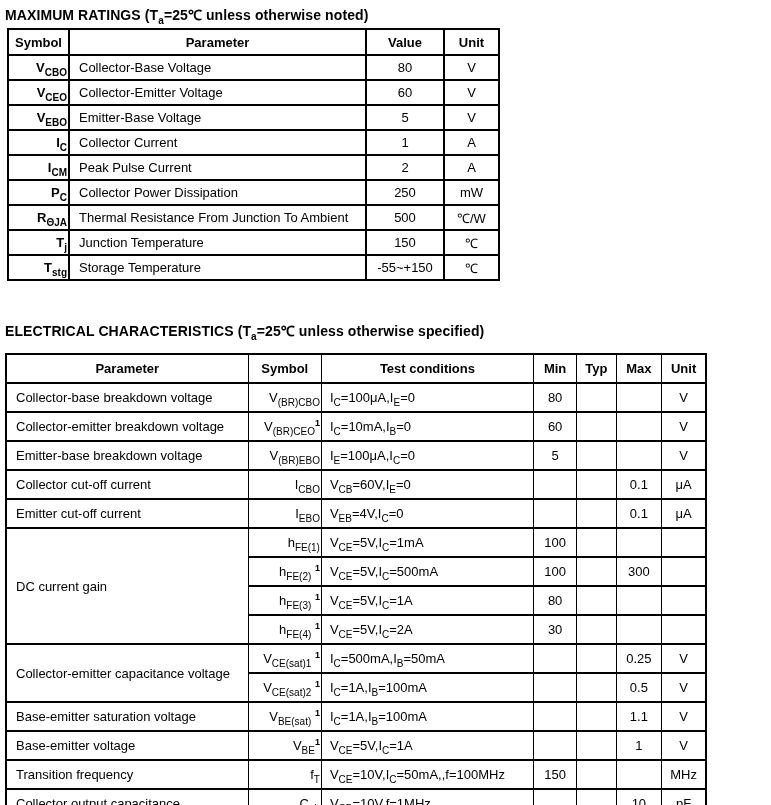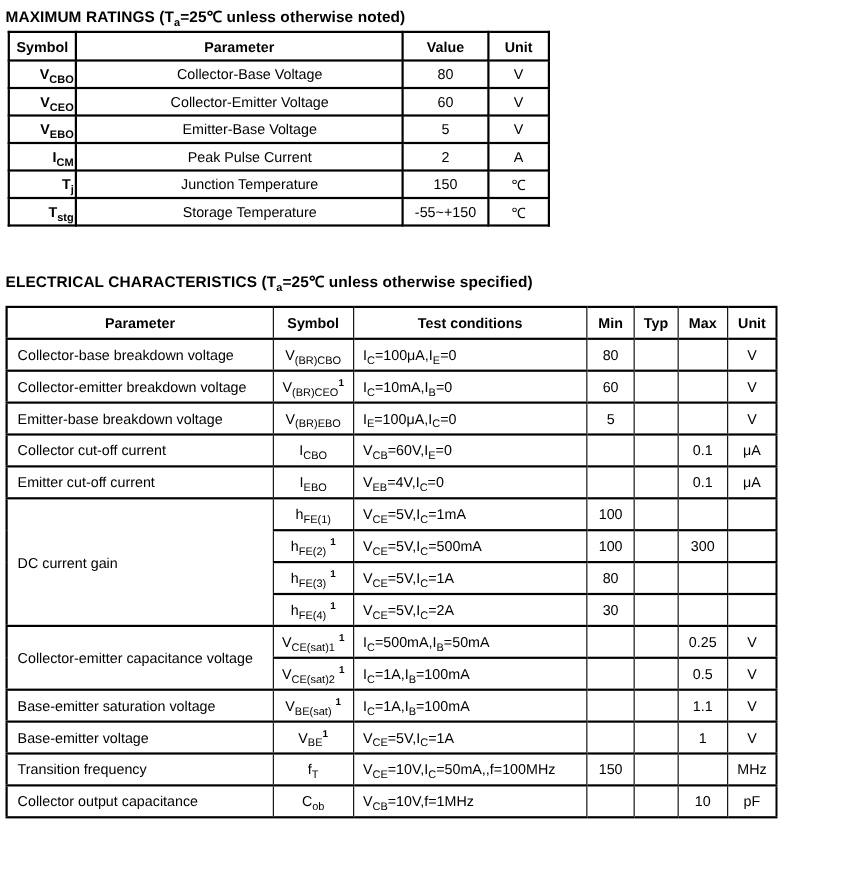--- a/index.html
+++ b/index.html
@@ -32,36 +32,36 @@
   }
   td, th { overflow: hidden; white-space: nowrap; vertical-align: middle; }
 
   
   .t1 { margin-left: 2px; }
   .t1 th, .t1 td { border: 2px solid #000; }
   .t1 thead tr { height: 26px; }
   .t1 tbody tr { height: 25px; }
   .t1 th { font-weight: bold; text-align: center; }
   .t1 .sym { font-weight: bold; text-align: right; }
-  .t1 .par { text-align: center; padding-left: 20px; }
+  .t1 .par { text-align: left; padding-left: 9px; }
   .t1 .ctr { text-align: center; }
 
   
   .t2 { border: 2px solid #000; }
   .t2 th, .t2 td {
     border-left: 1px solid #000;
     border-right: 1px solid #000;
     border-top: 2px solid #000;
     border-bottom: 2px solid #000;
   }
   .t2 thead tr { height: 29px; }
   .t2 tbody tr { height: 29px; }
   .t2 th { font-weight: bold; text-align: center; }
   .t2 .param { font-weight: normal; text-align: left; padding-left: 9px; }
-  .t2 .symc { text-align: center; }
+  .t2 .symc { text-align: right; }
   .t2 .test { text-align: left; padding-left: 8px; }
   .t2 .ctr { text-align: center; }
 
   sub { font-size: 10px; line-height: 0; }
   sup { font-size: 9px; font-weight: bold; line-height: 0; }
 </style>
 </head>
 <body>
 
 <div class="page">
@@ -96,24 +96,42 @@
         <td class="ctr">60</td>
         <td class="ctr">V</td>
       </tr>
       <tr>
         <td class="sym">V<sub>EBO</sub></td>
         <td class="par">Emitter-Base Voltage</td>
         <td class="ctr">5</td>
         <td class="ctr">V</td>
       </tr>
       <tr>
+        <td class="sym">I<sub>C</sub></td>
+        <td class="par">Collector Current</td>
+        <td class="ctr">1</td>
+        <td class="ctr">A</td>
+      </tr>
+      <tr>
         <td class="sym">I<sub>CM</sub></td>
         <td class="par">Peak Pulse Current</td>
         <td class="ctr">2</td>
         <td class="ctr">A</td>
+      </tr>
+      <tr>
+        <td class="sym">P<sub>C</sub></td>
+        <td class="par">Collector Power Dissipation</td>
+        <td class="ctr">250</td>
+        <td class="ctr">mW</td>
+      </tr>
+      <tr>
+        <td class="sym">R<sub>ΘJA</sub></td>
+        <td class="par">Thermal Resistance From Junction To Ambient</td>
+        <td class="ctr">500</td>
+        <td class="ctr">℃/W</td>
       </tr>
       <tr>
         <td class="sym">T<sub>j</sub></td>
         <td class="par">Junction Temperature</td>
         <td class="ctr">150</td>
         <td class="ctr">℃</td>
       </tr>
       <tr>
         <td class="sym">T<sub>stg</sub></td>
         <td class="par">Storage Temperature</td>

